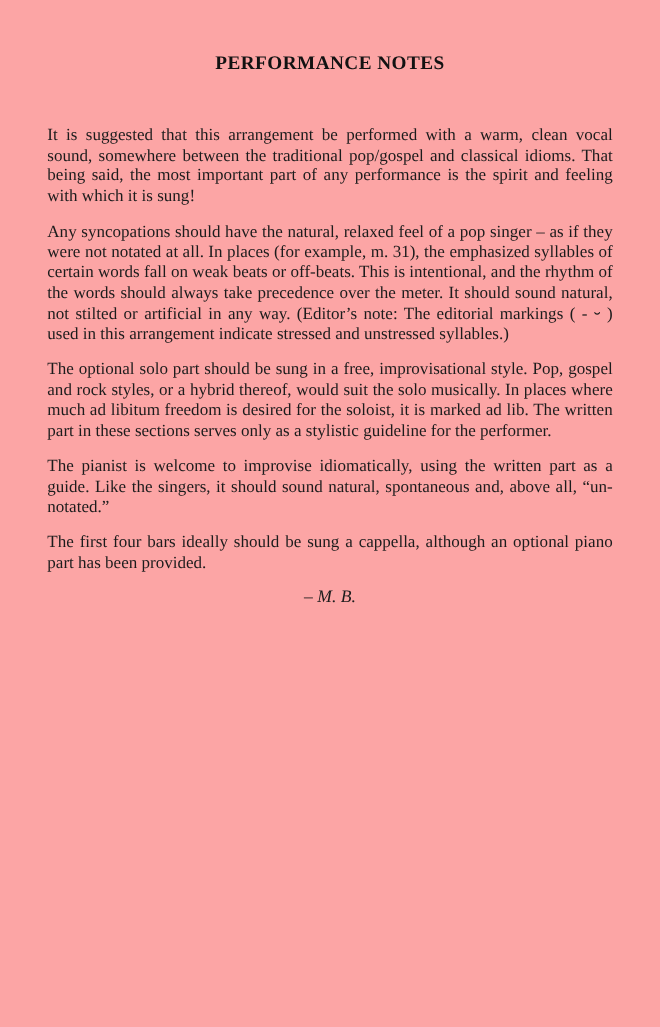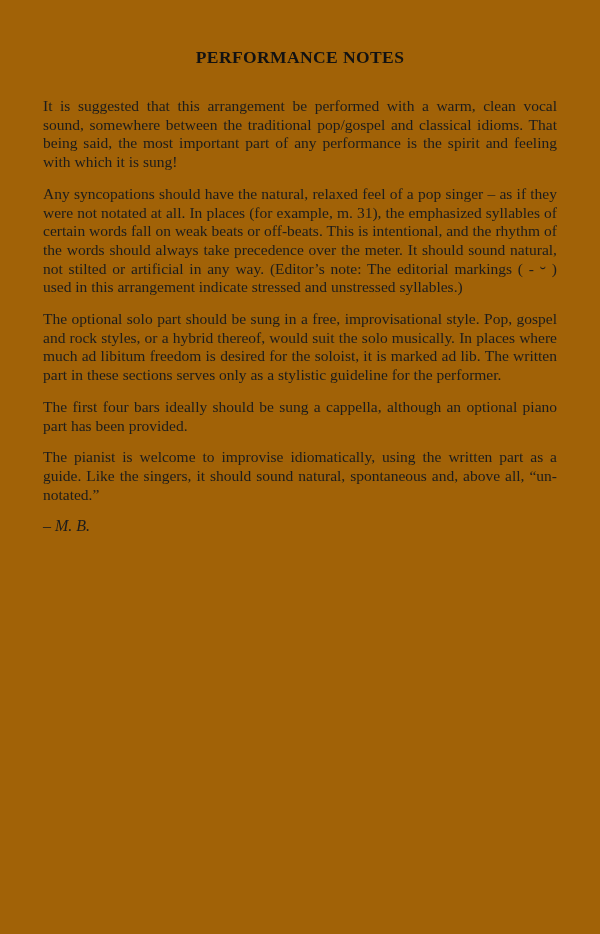--- a/index.html
+++ b/index.html
@@ -4,67 +4,67 @@
 <style>
   html, body {
     margin: 0;
     padding: 0;
     background: #ffffff;
   }
   .page {
     position: relative;
     width: 600px;
     height: 934px;
-    background: #a16207;
+    background: #fca5a5;
     font-family: "Liberation Serif", serif;
     color: #1c1c1c;
     overflow: hidden;
   }
   .title {
     margin: 0;
     padding-top: 47px;
     text-align: center;
     font-size: 17.5px;
     font-weight: 700;
     letter-spacing: 0.4px;
     color: #121212;
   }
   .body {
-    margin-top: 29px;
+    margin-top: 46px;
     padding: 0 43px;
   }
   .body p {
     margin: 0 0 13px 0;
     font-size: 15.5px;
     line-height: 18.7px;
     text-align: justify;
   }
   .it {
   }
   .breve {
     position: relative;
     top: 0.32em;
     font-size: 1.2em;
     line-height: 0;
   }
   .sig {
     margin-top: 9px;
     padding: 0 43px;
-    text-align: left;
+    text-align: center;
     font-style: italic;
     font-size: 16px;
     color: #1c1c1c;
   }
 </style>
 </head>
 <body>
 
 <div class="page">
   <h1 class="title">PERFORMANCE NOTES</h1>
   <div class="body">
     <p><span>It is suggested that this arrangement be performed with a warm, clean vocal sound, somewhere between the traditional pop/gospel and classical idioms. That being said, the most important part of any performance is the spirit and feeling with which it is sung!</span></p>
     <p><span>Any syncopations should have the natural, relaxed feel of a pop singer – as if they were not notated at all. In places (for example, m. 31), the emphasized syllables of certain words fall on weak beats or off-beats. This is intentional, and the rhythm of the words should always take precedence over the meter. It should sound natural, not stilted or artificial in any way. (Editor’s note: The editorial markings ( - </span><span class="breve">˘</span><span> ) used in this arrangement indicate stressed and unstressed syllables.)</span></p>
     <p><span>The optional solo part should be sung in a free, improvisational style. Pop, gospel and rock styles, or a hybrid thereof, would suit the solo musically. In places where much </span><span class="it">ad libitum</span><span> freedom is desired for the soloist, it is marked </span><span class="it">ad lib</span><span>. The written part in these sections serves only as a stylistic guideline for the performer.</span></p>
+    <p><span>The pianist is welcome to improvise idiomatically, using the written part as a guide. Like the singers, it should sound natural, spontaneous and, above all, “un-notated.”</span></p>
     <p><span>The first four bars ideally should be sung </span><span class="it">a cappella</span><span>, although an optional piano part has been provided.</span></p>
-    <p><span>The pianist is welcome to improvise idiomatically, using the written part as a guide. Like the singers, it should sound natural, spontaneous and, above all, “un-notated.”</span></p>
   </div>
   <div class="sig">– M. B.</div>
 </div>
 
 </body></html>

